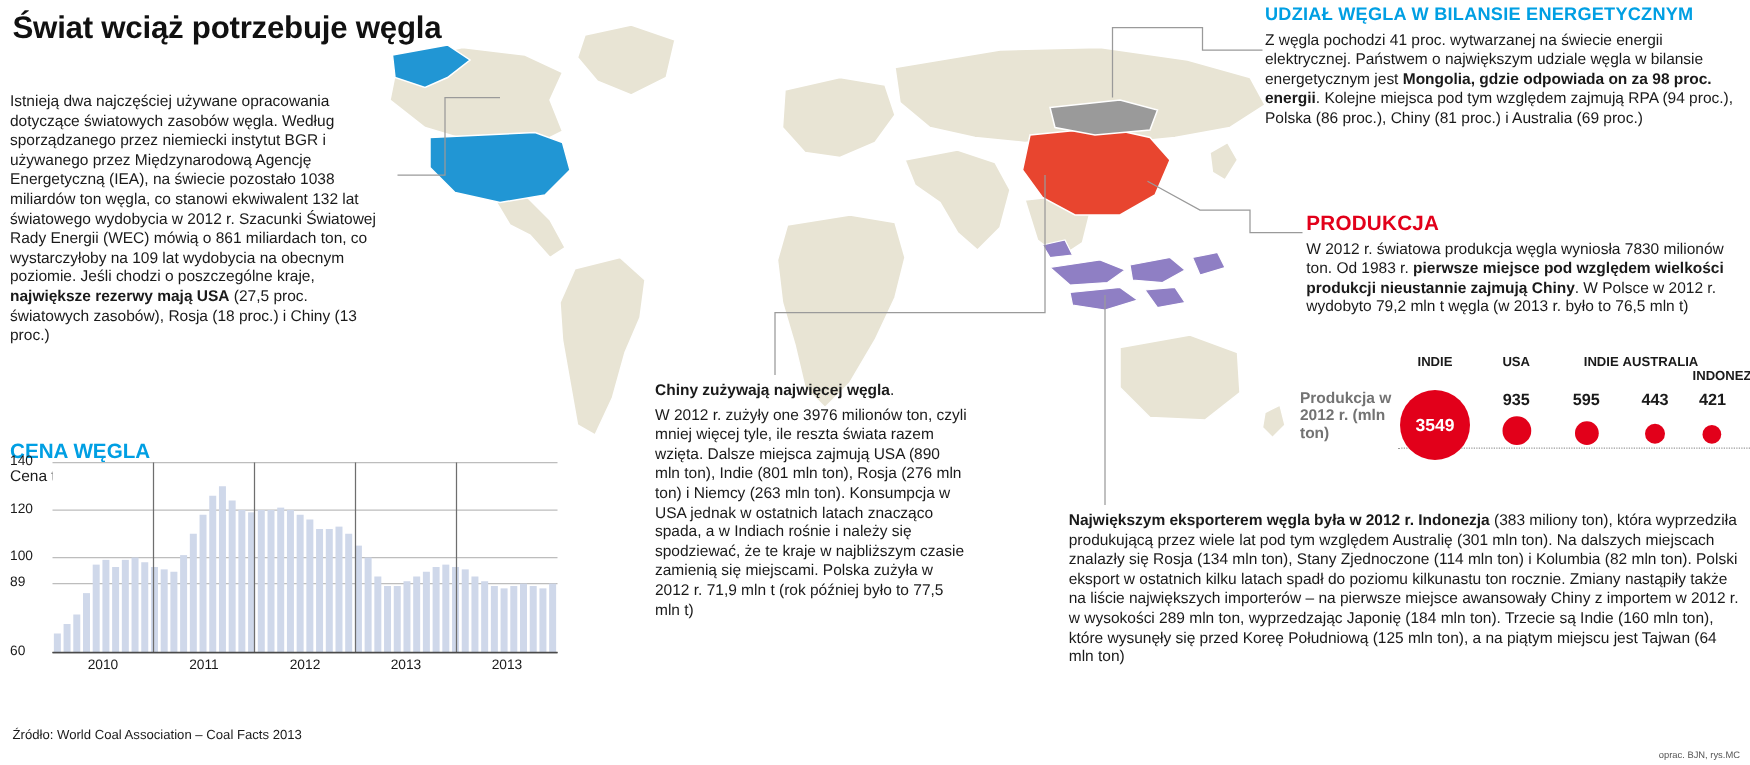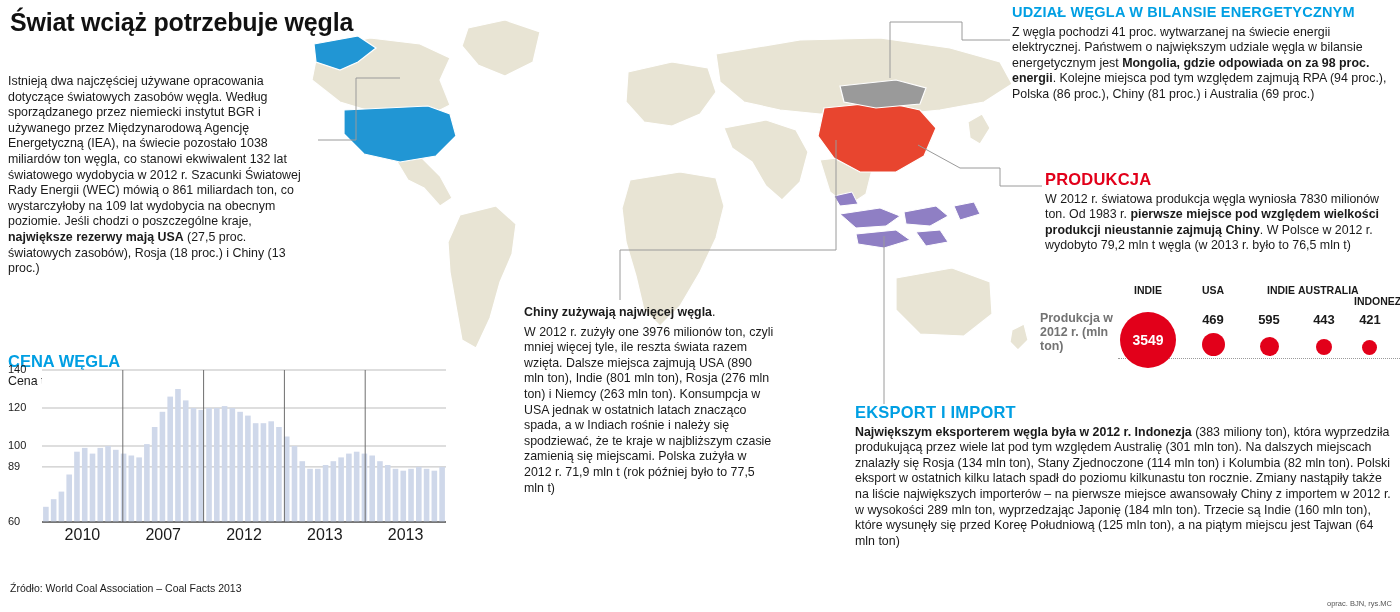--- a/index.html
+++ b/index.html
@@ -67,21 +67,21 @@
   .dotted-line {
     position:absolute; border-bottom:1px dotted #9a9a9a; height:0;
   }
 
   
   #price-block { left:8px; top:352px; width:460px; }
   #price-title { color:#009fe3; font-weight:bold; font-size:16.5px; }
   #price-sub { font-size:12.4px; margin-top:3px; }
   #price-chart { position:relative; left:8px; top:366px; width:450px; height:190px; }
   .yaxis-lab { position:absolute; font-size:11px; color:#1a1a1a; text-align:left; width:26px; }
-  .xaxis-lab { position:absolute; font-size:16px; color:#1a1a1a; text-align:center; }
+  .xaxis-lab { position:absolute; font-size:11px; color:#1a1a1a; text-align:center; }
 
   
   #source { left:10px; top:582px; font-size:10.5px; color:#1a1a1a; }
   #credit { right:8px; bottom:4px; font-size:7.5px; color:#555; }
 </style>
 </head>
 <body>
 
 <div class="abs" id="page-title">Świat wciąż potrzebuje węgla</div>
 
@@ -173,38 +173,37 @@
 
 <div class="abs" id="prod-chart">
   <div class="prod-left">Produkcja w 2012 r. (mln ton)</div>
 
   <div class="dotted-line" style="left:78px; top:73px; width:282px;"></div>
 
   <div class="prod-label" style="left:78px; top:0; width:60px;">INDIE</div>
   <div class="bubble" style="left:80px; top:27px; width:56px; height:56px; font-size:14px;">3549</div>
 
   <div class="prod-label" style="left:150px; top:0; width:46px;">USA</div>
-  <div class="bub-val-out" style="left:150px; top:27px; width:46px;">469</div>
+  <div class="bub-val-out" style="left:150px; top:27px; width:46px;">935</div>
   <div class="bubble" style="left:162px; top:48px; width:23px; height:23px;"></div>
 
   <div class="prod-label" style="left:216px; top:0; width:50px;">INDIE</div>
   <div class="bub-val-out" style="left:204px; top:27px; width:50px;">595</div>
   <div class="bubble" style="left:220px; top:52px; width:19px; height:19px;"></div>
 
   <div class="prod-label" style="left:258px; top:0; width:52px;">AUSTRALIA</div>
   <div class="bub-val-out" style="left:258px; top:27px; width:52px;">443</div>
   <div class="bubble" style="left:276px; top:54px; width:16px; height:16px;"></div>
 
   <div class="prod-label" style="left:300px; top:11px; width:48px;padding-left:14px;">INDONEZJA</div>
   <div class="bub-val-out" style="left:304px; top:27px; width:52px;">421</div>
   <div class="bubble" style="left:322px; top:55px; width:15px; height:15px;"></div>
 </div>
 
 <div class="abs block" id="exportimport">
-  <div class="h-blue">EKSPORT I IMPORT</div>
   <p><b>Największym eksporterem węgla była w 2012 r. Indonezja</b><span> (383 miliony ton), która wyprzedziła produkującą przez wiele lat pod tym względem Australię (301 mln ton). Na dalszych miejscach znalazły się Rosja (134 mln ton), Stany Zjednoczone (114 mln ton) i Kolumbia (82 mln ton). Polski eksport w ostatnich kilku latach spadł do poziomu kilkunastu ton rocznie. Zmiany nastąpiły także na liście największych importerów – na pierwsze miejsce awansowały Chiny z importem w 2012 r. w wysokości 289 mln ton, wyprzedzając Japonię (184 mln ton). Trzecie są Indie (160 mln ton), które wysunęły się przed Koreę Południową (125 mln ton), a na piątym miejscu jest Tajwan (64 mln ton)</span></p>
 </div>
 
 <div class="abs" id="price-block">
   <div id="price-title">CENA WĘGLA</div>
   <div id="price-sub">Cena tony australijskiego węgla na giełdzie IntercontinentalExchange (dol.)</div>
 </div>
 
 <div class="abs" id="price-chart">
   <svg id="price-svg" width="450" height="190" viewBox="0 0 450 190" xmlns="http://www.w3.org/2000/svg">
@@ -281,21 +280,21 @@
   </svg>
   <div id="ylabels">
       <div class="yaxis-lab" style="left: 0px; top: 149px;">60</div>
       <div class="yaxis-lab" style="left: 0px; top: 93.9px;">89</div>
       <div class="yaxis-lab" style="left: 0px; top: 73px;">100</div>
       <div class="yaxis-lab" style="left: 0px; top: 35px;">120</div>
       <div class="yaxis-lab" style="left: 0px; top: -3px;">140</div>
     </div>
   <div id="xlabels">
       <div class="xaxis-lab" style="left: 44.4px; top: 160px; width: 60px;">2010</div>
-      <div class="xaxis-lab" style="left: 125.2px; top: 160px; width: 60px;">2007</div>
+      <div class="xaxis-lab" style="left: 125.2px; top: 160px; width: 60px;">2011</div>
       <div class="xaxis-lab" style="left: 206px; top: 160px; width: 60px;">2012</div>
       <div class="xaxis-lab" style="left: 286.8px; top: 160px; width: 60px;">2013</div>
       <div class="xaxis-lab" style="left: 367.6px; top: 160px; width: 60px;">2013</div>
     </div>
 </div>
 
 <div class="abs" id="source">Źródło: World Coal Association – Coal Facts 2013</div>
 <div class="abs" id="credit">oprac. BJN, rys.MC</div>
 
 </body></html>

